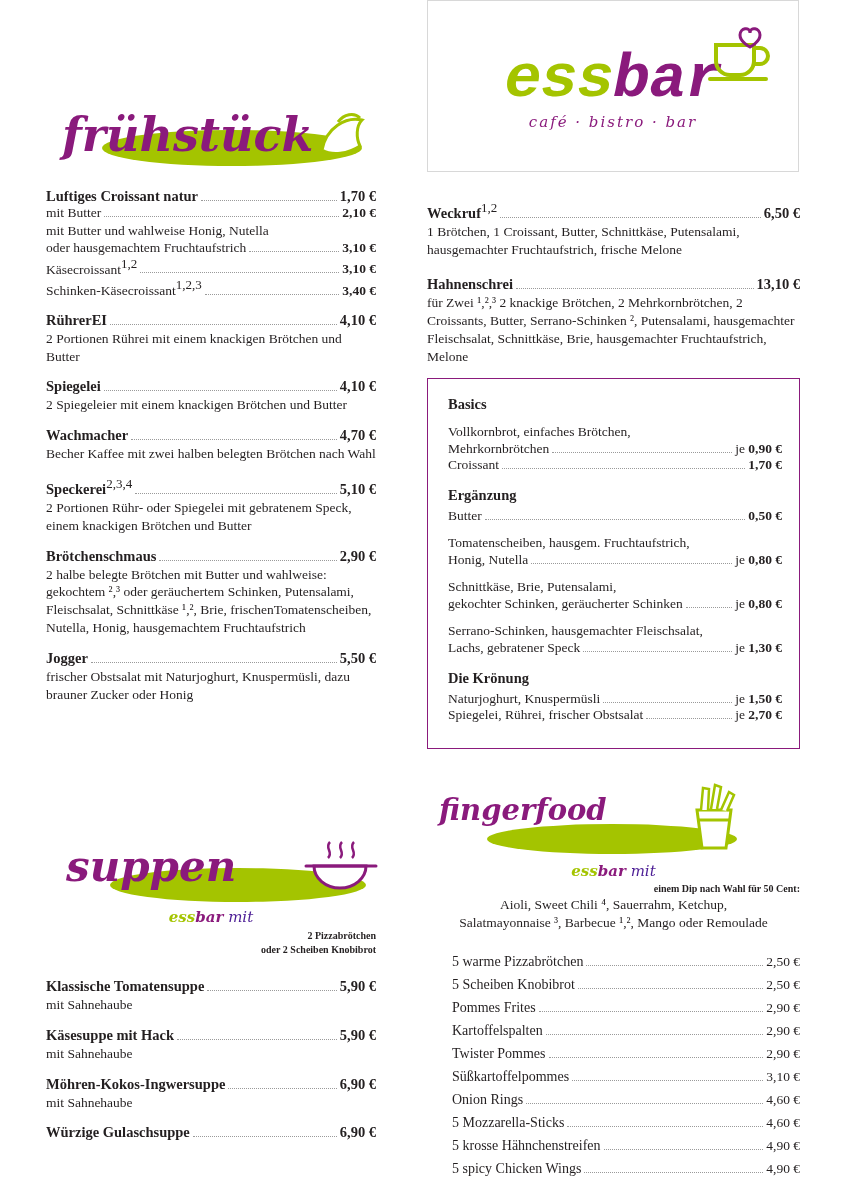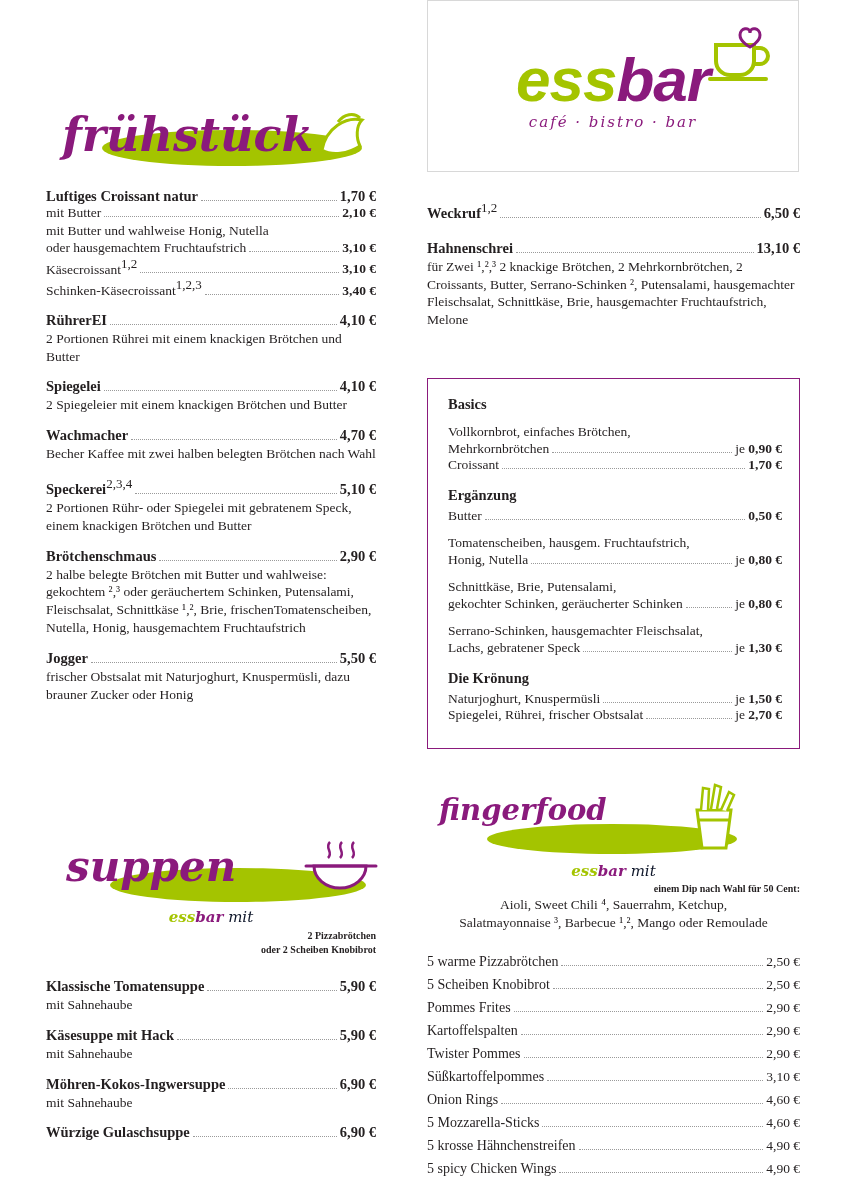--- a/index.html
+++ b/index.html
@@ -48,21 +48,21 @@
   }
   .logo-inner {
     position: absolute;
     left: 50%;
     top: 50%;
     transform: translate(-50%, -50%);
     text-align: center;
     white-space: nowrap;
   }
   .logo-word {
-    font-family: Liberation Sans, sans-serif;
+    font-family: Liberation Mono, monospace;
     font-style: italic;
     font-weight: bold;
     font-size: 62px;
     letter-spacing: -1px;
     line-height: 1;
     margin-top: 8px;
   }
   .logo-ess { color: #a4c400; }
   .logo-bar { color: #8a1a7c; }
   .logo-sub {
@@ -179,34 +179,34 @@
   }
   .essbar-mit {
     text-align: center;
     font-family: "DejaVu Serif", serif;
     font-style: italic;
     font-size: 15px;
     margin-top: 2px;
   }
   .em-ess { color: #a4c400; font-weight: bold; }
   .em-bar { color: #8a1a7c; font-weight: bold; }
-  .em-mit { color: #0f172a; }
+  .em-mit { color: #4c1d95; }
   .center-bold {
     text-align: right;
     font-weight: bold;
     font-size: 10px;
     line-height: 1.35;
   }
   .center-plain {
     text-align: center;
     font-size: 13.5px;
     line-height: 1.35;
   }
   .ff-list .row { margin-bottom: 7px; }
-  .ff-list .nm { font-size: 14px; }
+  .ff-list .nm { font-size: 14px; margin-left: 25px; }
   .ff-list .pr { font-size: 13.5px; }
   .soup .nm { font-weight: bold; font-size: 14.5px; }
   .soup .pr { font-weight: bold; font-size: 14.5px; }
 </style>
 </head>
 <body>
 
 <div class="page">
 
   <div class="logo-box">
@@ -316,20 +316,21 @@
     </div>
   </div>
 
   <div class="col-right" style="top:200px;">
     <div class="group">
       <div class="row head">
         <span class="nm"><span>Weckruf</span><sup>1,2</sup></span>
         <span class="dots"></span>
         <span class="pr">6,50 €</span>
       </div>
+      <div class="desc">1 Brötchen, 1 Croissant, Butter, Schnittkäse, Putensalami, hausgemachter Fruchtaufstrich, frische Melone</div>
     </div>
     <div class="group" style="margin-top:18px;">
       <div class="row head">
         <span class="nm">Hahnenschrei</span>
         <span class="dots"></span>
         <span class="pr">13,10 €</span>
       </div>
       <div class="desc">für Zwei ¹,²,³ 2 knackige Brötchen, 2 Mehrkornbrötchen, 2 Croissants, Butter, Serrano-Schinken ², Putensalami, hausgemachter Fleischsalat, Schnittkäse, Brie, hausgemachter Fruchtaufstrich, Melone</div>
     </div>
   </div>

